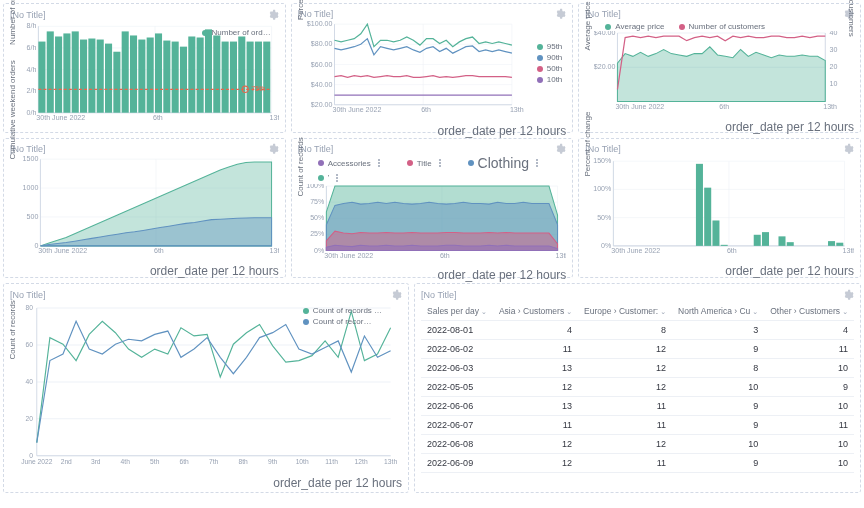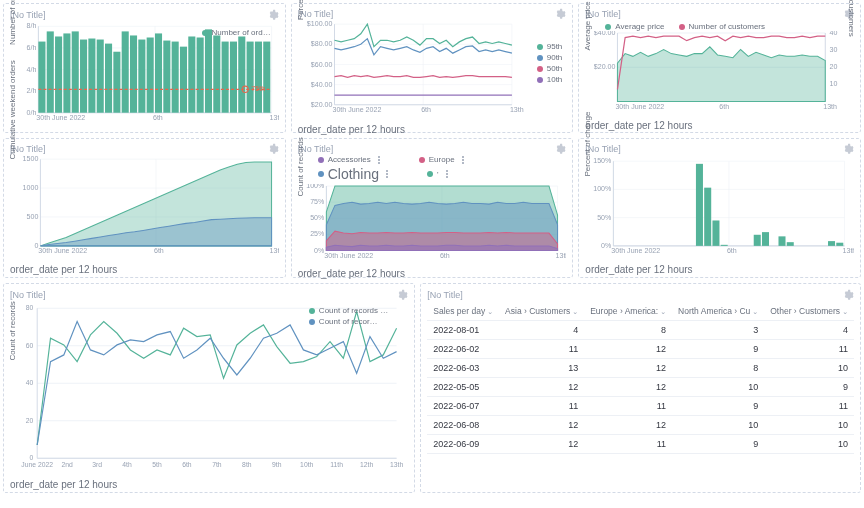--- a/index.html
+++ b/index.html
@@ -5,21 +5,21 @@
 *{box-sizing:border-box;margin:0;padding:0}
 body{font-family:-apple-system,BlinkMacSystemFont,"Segoe UI",Helvetica,Arial,sans-serif;background:#fff;font-size:10px;color:#343741;width:864px;height:508px;overflow:hidden}
 .panel{border:1px dashed #d3dae6;border-radius:3px;background:#fff;position:relative;padding:4px 6px 2px 6px;display:flex;flex-direction:column}
 .panel-header{display:flex;justify-content:space-between;align-items:center;height:14px}
 .panel-title{color:#98a2b3;font-size:9px}
 .gear{width:12px;height:12px;opacity:.55;cursor:pointer}
 .gear svg{width:100%;height:100%;display:block}
 .chart-body{flex:1;position:relative}
 .ylabel{position:absolute;left:-2px;top:50%;transform:rotate(-90deg) translateX(50%);transform-origin:left top;font-size:8px;color:#69707d;white-space:nowrap}
 .ylabel-right{position:absolute;right:-2px;top:50%;transform:rotate(90deg) translateX(-50%);transform-origin:right top;font-size:8px;color:#69707d;white-space:nowrap}
-.xaxis-label{text-align:left;font-size:10px;color:#69707d;margin-top:1px}
+.xaxis-label{text-align:right;font-size:12px;color:#69707d;margin-top:1px}
 .legend{position:absolute;font-size:8px;color:#69707d;display:flex;flex-direction:column;gap:2px}
 .legend-row{display:flex;align-items:center;gap:4px}
 .legend-dot{width:6px;height:6px;border-radius:3px}
 .vmenu{width:3px;display:flex;flex-direction:column;gap:1px;margin-left:3px}
 .vmenu span{display:block;width:2px;height:2px;background:#98a2b3;border-radius:1px}
 .axis-tick{font-size:7px;fill:#98a2b3}
 
 .row2 .panel{height:140px}
 .row3{display:grid;grid-template-columns:1fr 1fr;gap:5px;margin-top:5px;padding:0 3px}
 .row3 .panel{height:210px}
@@ -254,33 +254,33 @@
 
   <div class="panel">
     <div class="panel-header">
       <span class="panel-title">[No Title]</span>
       <span class="gear">
           <svg viewBox="0 0 16 16">
             <path fill="#98a2b3" d="M8 5a3 3 0 100 6 3 3 0 000-6zm6.4 3l.9-1.6-1.3-2.3-1.8.4a5 5 0 00-1-.6L10.8.9H8.2L7.8 2.9a5 5 0 00-1 .6L5 3.1 3.7 5.4 4.6 7a5 5 0 000 1.2l-.9 1.6 1.3 2.3 1.8-.4a5 5 0 001 .6l.4 2h2.6l.4-2a5 5 0 001-.6l1.8.4 1.3-2.3-.9-1.6a5 5 0 000-1.2z"></path>
           </svg>
         </span>
     </div>
-    <div style="display:flex;flex-wrap:wrap;gap:2px 38px;padding:0 6px 2px 20px">
+    <div style="display:flex;flex-wrap:wrap;gap:2px 26px;padding:0 6px 2px 20px">
       <div class="legend-row">
           <span class="legend-dot" style="background:#9170b8"></span>
           <span style="font-size:8px;color:#69707d">Accessories</span>
           <span class="vmenu">
             <span></span>
             <span></span>
             <span></span>
           </span>
         </div>
       <div class="legend-row">
           <span class="legend-dot" style="background:#d36086"></span>
-          <span style="font-size:8px;color:#69707d">Europe</span>
+          <span style="font-size:8px;color:#69707d">Title</span>
           <span class="vmenu">
             <span></span>
             <span></span>
             <span></span>
           </span>
         </div>
       <div class="legend-row">
           <span class="legend-dot" style="background:#6092c0"></span>
           <span style="font-size:14px;color:#69707d">Clothing</span>
           <span class="vmenu">
@@ -455,21 +455,21 @@
             <path fill="#98a2b3" d="M8 5a3 3 0 100 6 3 3 0 000-6zm6.4 3l.9-1.6-1.3-2.3-1.8.4a5 5 0 00-1-.6L10.8.9H8.2L7.8 2.9a5 5 0 00-1 .6L5 3.1 3.7 5.4 4.6 7a5 5 0 000 1.2l-.9 1.6 1.3 2.3 1.8-.4a5 5 0 001 .6l.4 2h2.6l.4-2a5 5 0 001-.6l1.8.4 1.3-2.3-.9-1.6a5 5 0 000-1.2z"></path>
           </svg>
         </span>
     </div>
     <div class="table-wrap">
       <table>
         <thead>
             <tr id="thead-row">
               <th><span>Sales per day</span><span class="sortcaret">⌄</span></th>
               <th><span>Asia › Customers</span><span class="sortcaret">⌄</span></th>
-              <th><span>Europe › America:</span><span class="sortcaret">⌄</span></th>
+              <th><span>Europe › Customer:</span><span class="sortcaret">⌄</span></th>
               <th><span>North America › Cu</span><span class="sortcaret">⌄</span></th>
               <th><span>Other › Customers</span><span class="sortcaret">⌄</span></th>
             </tr>
           </thead>
         <tbody id="tbody">
             <tr>
               <td>2022-08-01</td>
               <td>4</td>
               <td>8</td>
               <td>3</td>
@@ -490,20 +490,27 @@
               <td>10</td>
             </tr>
             <tr>
               <td>2022-05-05</td>
               <td>12</td>
               <td>12</td>
               <td>10</td>
               <td>9</td>
             </tr>
             <tr>
+              <td>2022-06-06</td>
+              <td>13</td>
+              <td>11</td>
+              <td>9</td>
+              <td>10</td>
+            </tr>
+            <tr>
               <td>2022-06-07</td>
               <td>11</td>
               <td>11</td>
               <td>9</td>
               <td>11</td>
             </tr>
             <tr>
               <td>2022-06-08</td>
               <td>12</td>
               <td>12</td>

